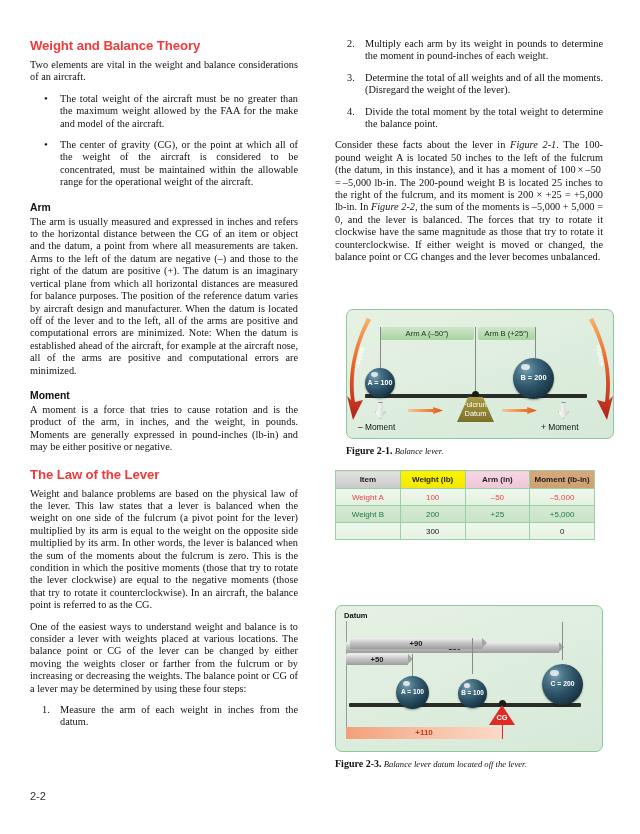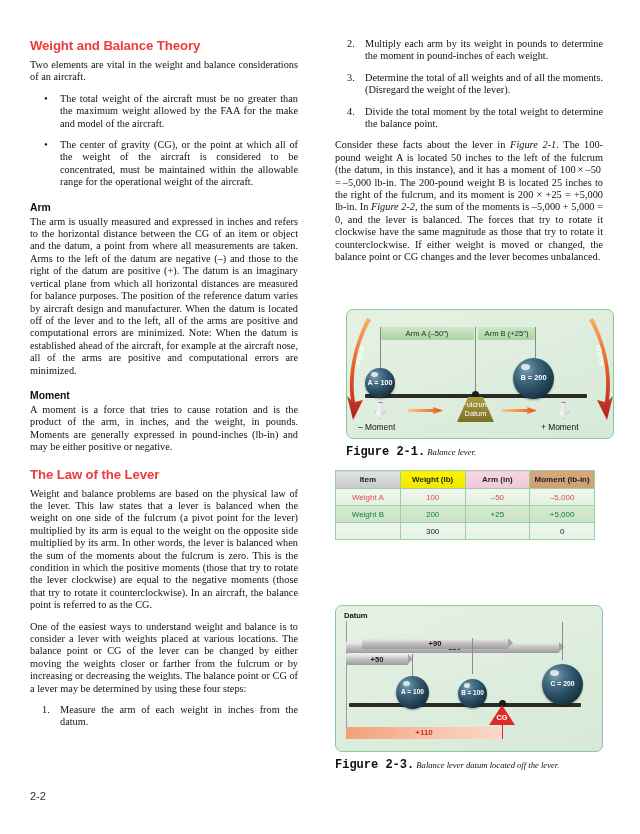--- a/index.html
+++ b/index.html
@@ -90,22 +90,22 @@
     border-radius: 7px;
     background: linear-gradient(160deg, #e6f1e4 0%, #dfeede 45%, #d6e9d8 100%);
     overflow: hidden;
   }
   .fig-cap {
     font-size: 8.6px;
     margin: 6px 0 0 0;
     color: #111;
   }
   .fig-cap b {
-    font-family: Liberation Mono, monospace;
-    font-size: 12px;
+    font-family: Liberation Serif, serif;
+    font-size: 10px;
   }
   .fig-cap i { font-family: "Liberation Serif", serif; }
 
   
   #fig1wrap { position: absolute; left: 335px; top: 309px; width: 268px; margin-left: 11px; }
   #fig1 { height: 128px; }
   .arm-bar {
     position: absolute;
     height: 13px;
     background: linear-gradient(180deg,#cfe6c8 0%, #b9dcb2 55%, #a9d3a2 100%);
@@ -454,21 +454,21 @@
   </div>
 
   <div id="fig3wrap">
     <div class="fig-box" id="fig3">
 
       <div class="datum-lbl" style="left:8px; top:5px;">Datum</div>
 
       <div class="datum-line" style="left:10px; top:15px; height:113px;"></div>
 
       <div class="gbar" style="left:10px; top:16px; width:213px;margin-top:20px;">+150</div>
-      <div class="gbar" style="left:26px; top:32px; width:146px;">+90</div>
+      <div class="gbar" style="left:14px; top:32px; width:132px;">+90</div>
       <div class="gbar" style="left:10px; top:48px; width:62px;">+50</div>
 
       <div class="tick-v" style="left:76px; top:48px; height:22px;"></div>
       <div class="tick-v" style="left:136px; top:32px; height:36px;"></div>
       <div class="tick-v" style="left:226px; top:16px; height:38px;"></div>
 
       <div class="lever-bar" style="left:13px; top:97px; width:232px;"></div>
       <div style="position:absolute; left:163px; top:94px; width:7px; height:7px; border-radius:50%; background:#1b1b18;"></div>
 
       <div class="ball" style="left:60px; top:70px; width:33px; height:33px; font-size:6.6px;">

